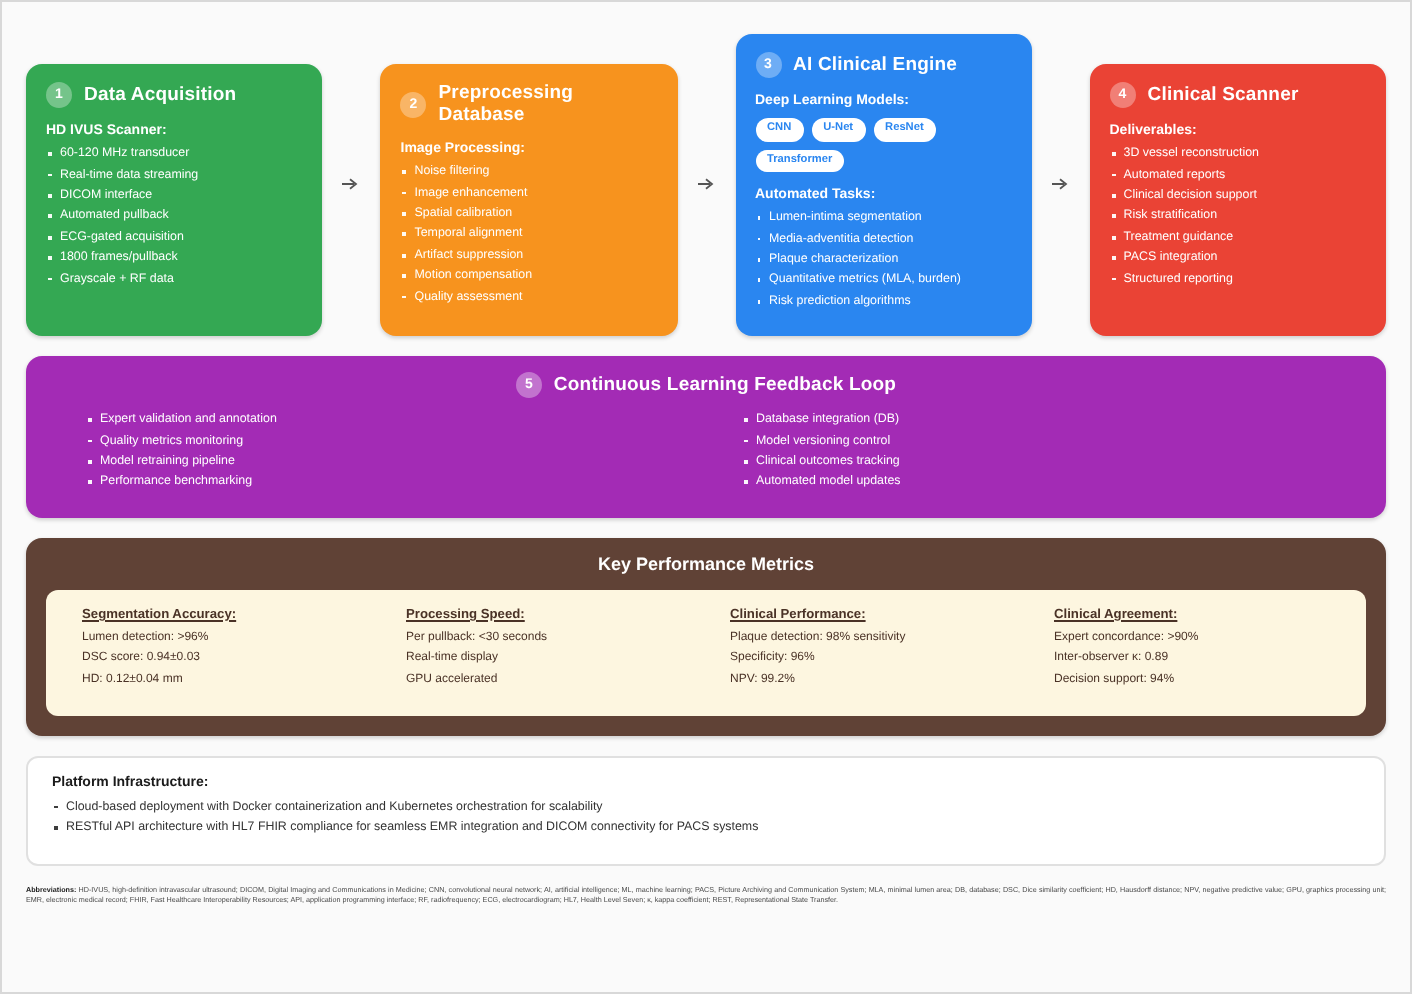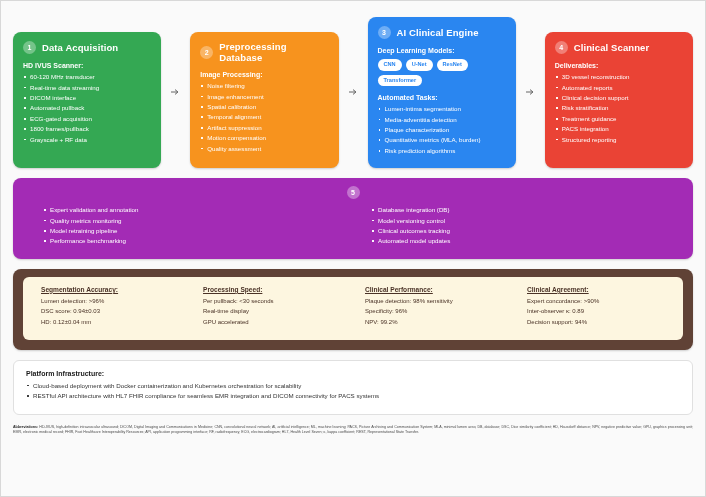--- a/index.html
+++ b/index.html
@@ -295,20 +295,21 @@
         <li>Treatment guidance</li>
         <li>PACS integration</li>
         <li>Structured reporting</li>
       </ul>
     </div>
   </div>
 
   <div class="feedback">
     <div class="center-head">
       <span class="badge">5</span>
+      <span class="card-title">Continuous Learning Feedback Loop</span>
     </div>
     <div class="fb-cols">
       <div class="col">
         <ul class="bul">
           <li>Expert validation and annotation</li>
           <li>Quality metrics monitoring</li>
           <li>Model retraining pipeline</li>
           <li>Performance benchmarking</li>
         </ul>
       </div>
@@ -317,20 +318,21 @@
           <li>Database integration (DB)</li>
           <li>Model versioning control</li>
           <li>Clinical outcomes tracking</li>
           <li>Automated model updates</li>
         </ul>
       </div>
     </div>
   </div>
 
   <div class="metrics">
+    <div class="metrics-title">Key Performance Metrics</div>
     <div class="metrics-inner">
       <div class="mcol">
         <div class="mhead">Segmentation Accuracy:</div>
         <div class="mline">Lumen detection: &gt;96%</div>
         <div class="mline">DSC score: 0.94±0.03</div>
         <div class="mline">HD: 0.12±0.04 mm</div>
       </div>
       <div class="mcol">
         <div class="mhead">Processing Speed:</div>
         <div class="mline">Per pullback: &lt;30 seconds</div>

